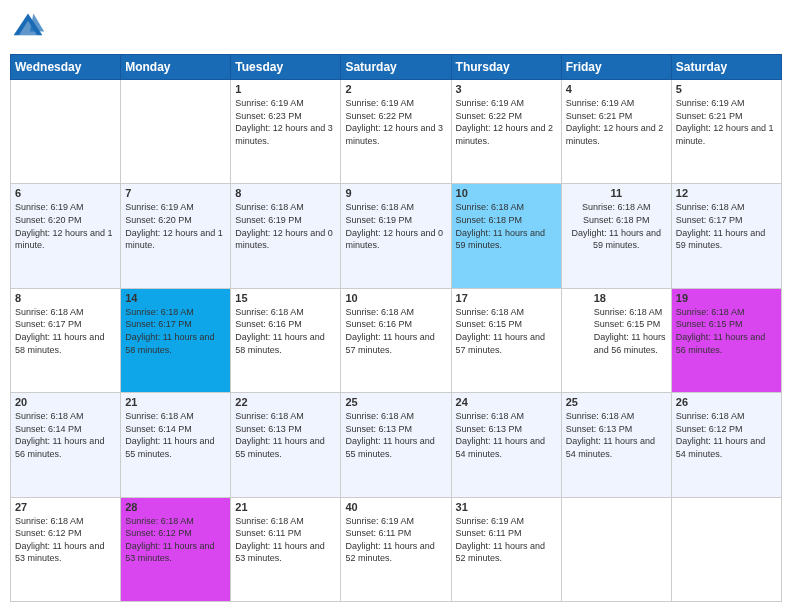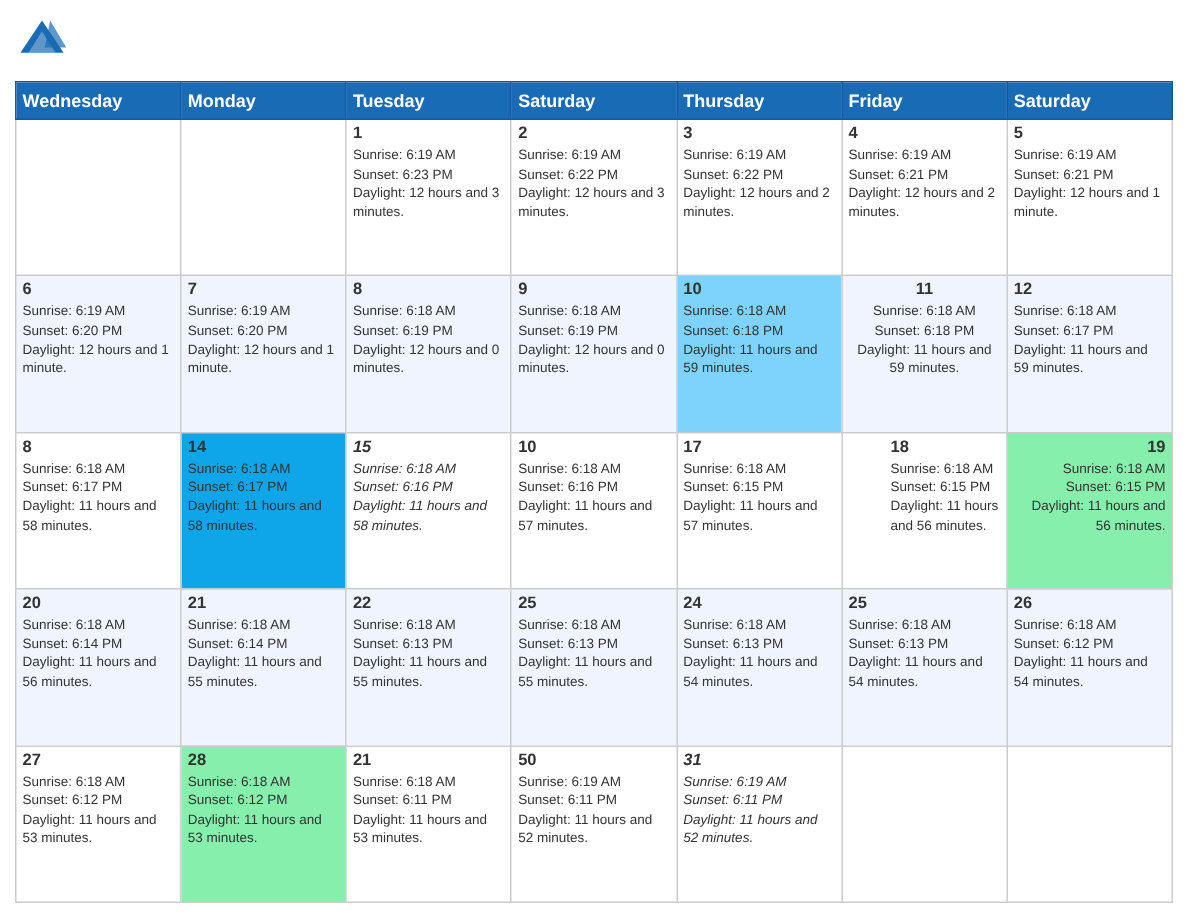--- a/index.html
+++ b/index.html
@@ -220,21 +220,21 @@
             <div class="day-info" style="white-space: pre-line;">Sunrise: 6:18 AM
 Sunset: 6:17 PM
 Daylight: 11 hours and 58 minutes.</div>
           </td>
           <td style="background: #0ea5e9;">
             <span class="day-num">14</span>
             <div class="day-info" style="white-space: pre-line;">Sunrise: 6:18 AM
 Sunset: 6:17 PM
 Daylight: 11 hours and 58 minutes.</div>
           </td>
-          <td style="background: rgb(255, 255, 255); font-style: italic;">
+          <td style="background: rgb(255, 255, 255);">
             <span class="day-num">15</span>
             <div class="day-info" style="white-space: pre-line;">Sunrise: 6:18 AM
 Sunset: 6:16 PM
 Daylight: 11 hours and 58 minutes.</div>
           </td>
           <td style="background: rgb(255, 255, 255);">
             <span class="day-num">10</span>
             <div class="day-info" style="white-space: pre-line;">Sunrise: 6:18 AM
 Sunset: 6:16 PM
 Daylight: 11 hours and 57 minutes.</div>
@@ -244,21 +244,21 @@
             <div class="day-info" style="white-space: pre-line;">Sunrise: 6:18 AM
 Sunset: 6:15 PM
 Daylight: 11 hours and 57 minutes.</div>
           </td>
           <td style="background: rgb(255, 255, 255); padding-left: 32px;">
             <span class="day-num">18</span>
             <div class="day-info" style="white-space: pre-line;">Sunrise: 6:18 AM
 Sunset: 6:15 PM
 Daylight: 11 hours and 56 minutes.</div>
           </td>
-          <td style="background: #86efac; text-align: right;">
+          <td style="background: #d946ef;">
             <span class="day-num">19</span>
             <div class="day-info" style="white-space: pre-line;">Sunrise: 6:18 AM
 Sunset: 6:15 PM
 Daylight: 11 hours and 56 minutes.</div>
           </td>
         </tr>
         <tr>
           <td style="background: rgb(240, 244, 255);">
             <span class="day-num">20</span>
             <div class="day-info" style="white-space: pre-line;">Sunrise: 6:18 AM
@@ -302,39 +302,39 @@
 Daylight: 11 hours and 54 minutes.</div>
           </td>
         </tr>
         <tr>
           <td style="background: rgb(255, 255, 255);">
             <span class="day-num">27</span>
             <div class="day-info" style="white-space: pre-line;">Sunrise: 6:18 AM
 Sunset: 6:12 PM
 Daylight: 11 hours and 53 minutes.</div>
           </td>
-          <td style="background: #86efac;">
+          <td style="background: #d946ef;">
             <span class="day-num">28</span>
             <div class="day-info" style="white-space: pre-line;">Sunrise: 6:18 AM
 Sunset: 6:12 PM
 Daylight: 11 hours and 53 minutes.</div>
           </td>
           <td style="background: rgb(255, 255, 255);">
             <span class="day-num">21</span>
             <div class="day-info" style="white-space: pre-line;">Sunrise: 6:18 AM
 Sunset: 6:11 PM
 Daylight: 11 hours and 53 minutes.</div>
           </td>
           <td style="background: rgb(255, 255, 255);">
-            <span class="day-num">50</span>
+            <span class="day-num">40</span>
             <div class="day-info" style="white-space: pre-line;">Sunrise: 6:19 AM
 Sunset: 6:11 PM
 Daylight: 11 hours and 52 minutes.</div>
           </td>
-          <td style="background: rgb(255, 255, 255); font-style: italic;">
+          <td style="background: rgb(255, 255, 255);">
             <span class="day-num">31</span>
             <div class="day-info" style="white-space: pre-line;">Sunrise: 6:19 AM
 Sunset: 6:11 PM
 Daylight: 11 hours and 52 minutes.</div>
           </td>
           <td class="empty-cell"></td>
           <td class="empty-cell"></td>
         </tr>
       </tbody>
   </table>

